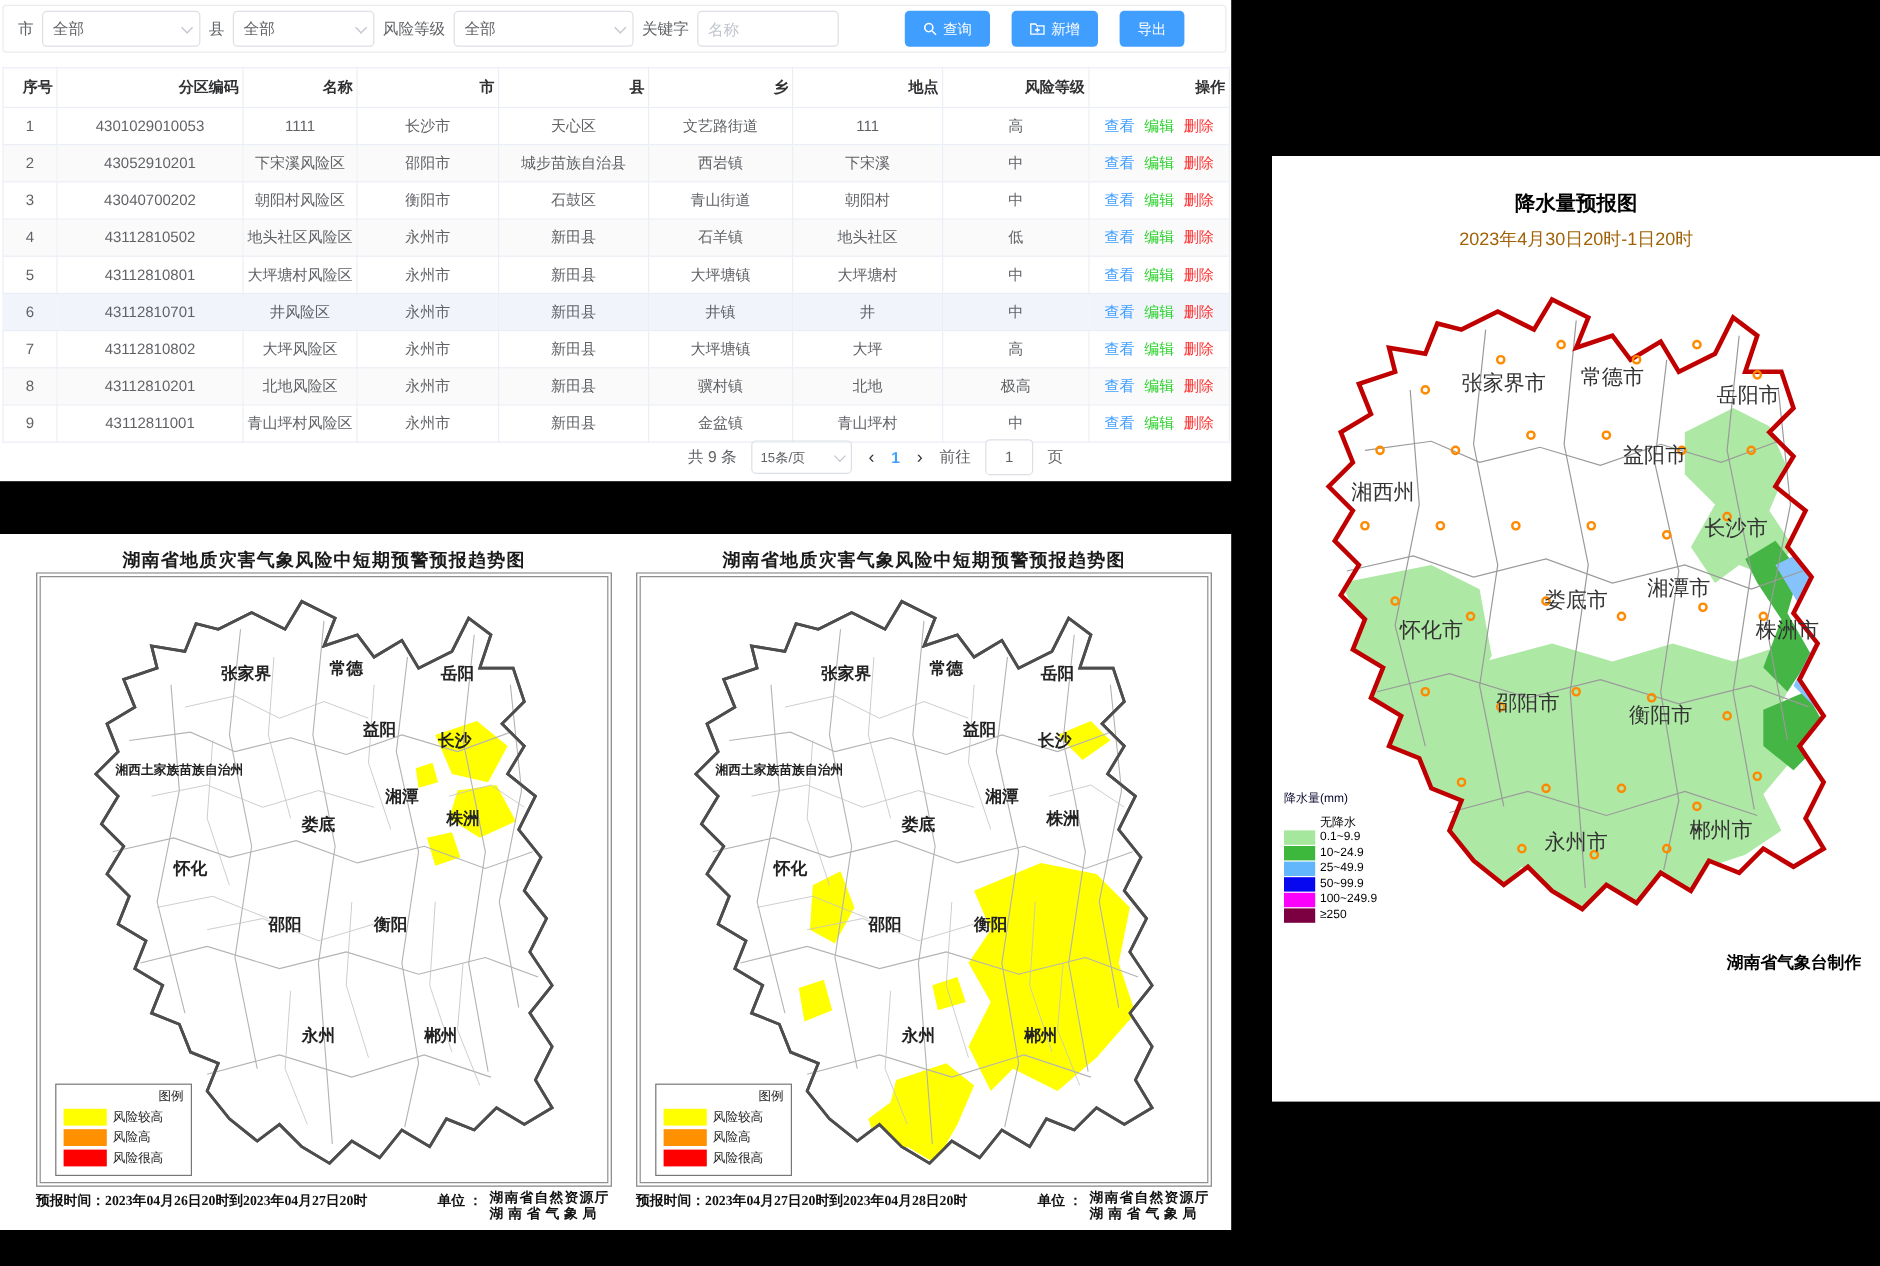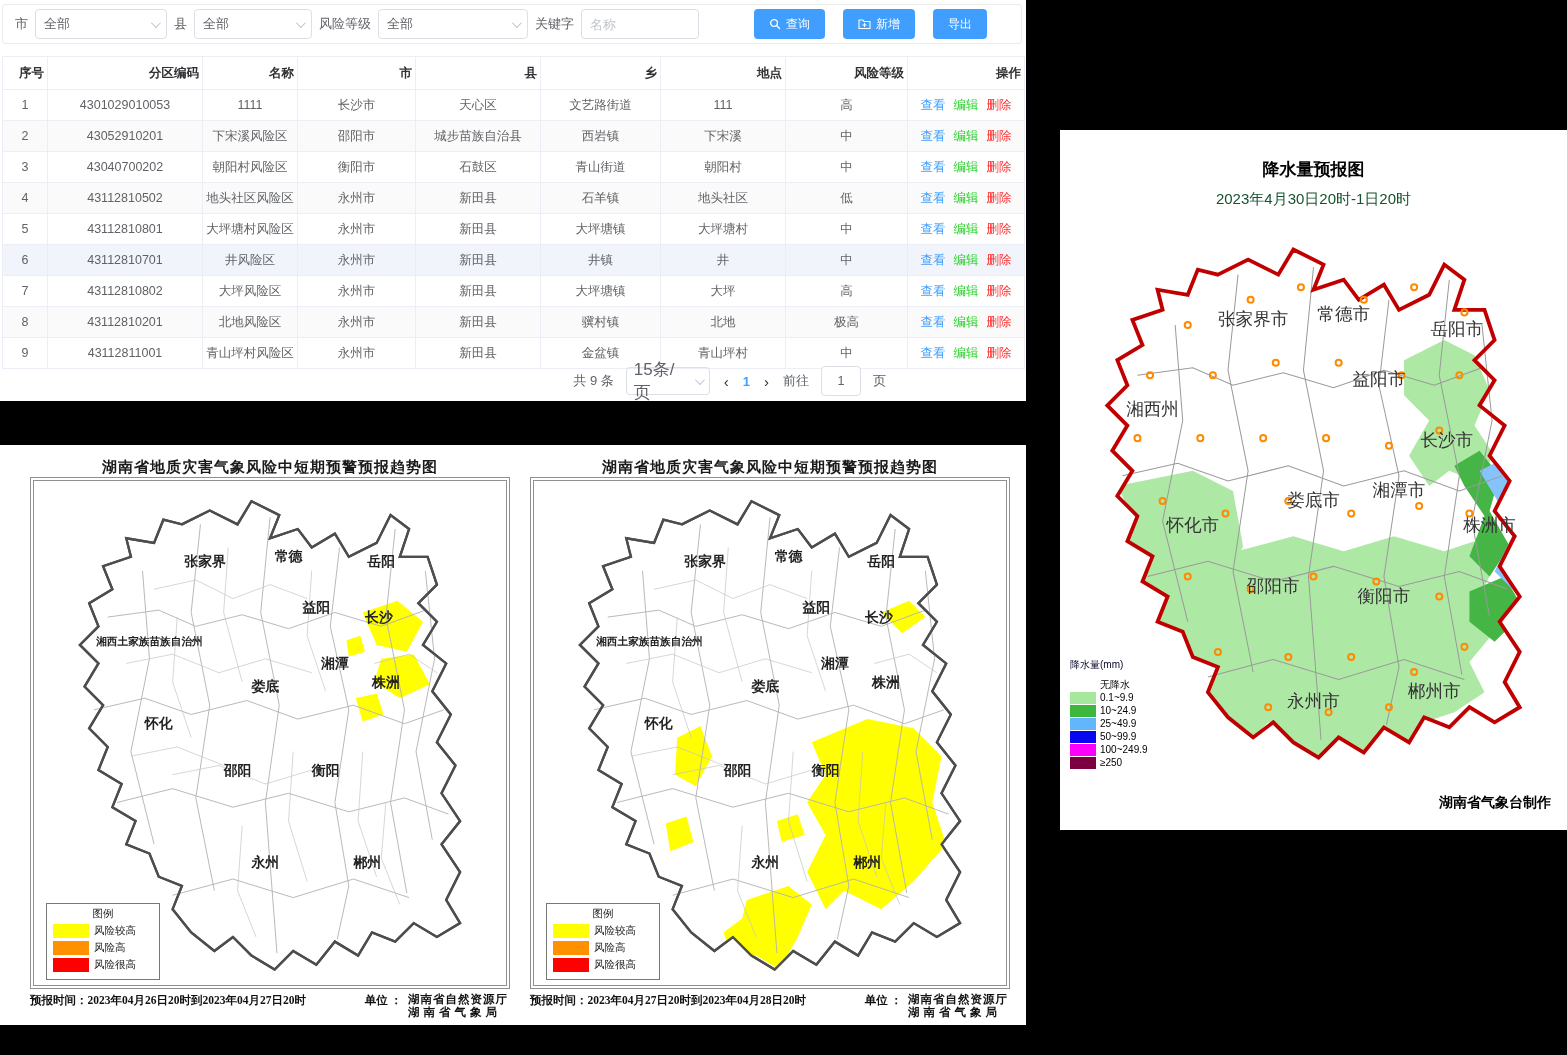--- a/index.html
+++ b/index.html
@@ -27,46 +27,46 @@
   table.grid th{height:32px;color:#303133;font-weight:bold;text-align:right;}
   table.grid td{height:30px;color:#606266;}
   tr.even td{background:#fafafa;}
   tr.hl td{background:#f1f5fb;}
   .op{cursor:pointer;margin:0 4px;font-size:12.5px;}
   .op.view{color:#409eff;margin-top:19px;}
   .op.edit{color:#2ad12a;}
   .op.del{color:#ff2f2f;}
 
   .pager{position:absolute;top:366px;left:0;width:886px;display:flex;align-items:center;justify-content:flex-end;gap:12px;font-size:13px;color:#606266;}
-  .psize{width:84px;height:28px;border:1px solid #dcdfe6;border-radius:4px;display:flex;align-items:center;justify-content:space-between;padding:0 7px;box-sizing:border-box;font-size:17px;cursor:pointer;}
+  .psize{width:84px;height:28px;border:1px solid #dcdfe6;border-radius:4px;display:flex;align-items:center;justify-content:space-between;padding:0 7px;box-sizing:border-box;font-size:11px;cursor:pointer;}
   .arrow{color:#303133;font-size:15px;cursor:pointer;padding:0 2px;}
   .pnum{color:#409eff;font-weight:bold;cursor:pointer;}
   .pinput{width:34px;height:26px;border:1px solid #dcdfe6;border-radius:4px;text-align:center;font-size:12.5px;color:#606266;outline:none;}
 
   
   #maps-panel{left:0;top:445px;width:1026px;height:580px;}
   .map-card{position:absolute;top:0;width:484px;height:100%;}
   #map-card-1{left:28px;}
   #map-card-2{left:528px;}
   .map-title{text-align:center;font-weight:bold;font-size:15px;color:#1a1a1a;padding-top:13px;letter-spacing:1px;}
   .map-frame{position:absolute;left:2px;width:478px;top:32px;height:510px;border:1px solid #8f8f8f;box-shadow:inset 0 0 0 2px #fff,inset 0 0 0 3px #8f8f8f;background:#fff;}
   .map-frame svg{position:absolute;left:0;top:0;width:100%;height:100%;}
   .map-legend{position:absolute;left:15px;bottom:8px;width:100px;border:1px solid #777;background:#fff;padding:3px 6px 4px 6px;font-size:10.5px;color:#222;}
-  .map-legend .lt{text-align:center;margin-bottom:2px;}
+  .map-legend .lt{text-align:right;margin-bottom:2px;}
   .lrow{display:flex;align-items:center;gap:5px;margin:3px 0;}
   .lsw{width:36px;height:14px;flex:0 0 auto;}
   .map-footer{position:absolute;left:2px;width:478px;top:548px;display:flex;justify-content:space-between;font-family:"Liberation Serif",serif;font-weight:bold;font-size:11.5px;color:#111;}
   .unit-wrap{display:flex;gap:6px;}
   .unit-lines div{letter-spacing:1px;line-height:13px;}
   .unit-lines .sp{letter-spacing:4px;}
 
   
-  #precip-panel{left:1060px;top:130px;width:507px;height:700px;}
+  #precip-panel{left:1060px;top:130px;width:507px;height:788px;}
   .precip-title{text-align:center;font-weight:bold;font-size:17px;color:#000;padding-top:28px;}
-  .precip-sub{text-align:center;font-size:15px;color:#14532d;padding-top:9px;}
+  .precip-sub{text-align:center;font-size:15px;color:#a16207;padding-top:9px;}
   #precip-svg{position:absolute;left:2px;top:82px;width:503px;height:578px;}
   .precip-legend{position:absolute;left:10px;top:528px;font-size:10px;color:#000;}
   .precip-legend .plt{font-weight:normal;font-size:10px;color:#05052a;margin-bottom:6px;}
   .prow{display:flex;align-items:center;gap:4px;height:13px;}
   .psw{width:26px;height:12px;flex:0 0 auto;}
   .precip-credit{position:absolute;right:16px;top:664px;font-weight:bold;font-size:14px;color:#000;}
 
   svg text{font-family:"Liberation Sans",sans-serif;}
 </style>
 </head>

